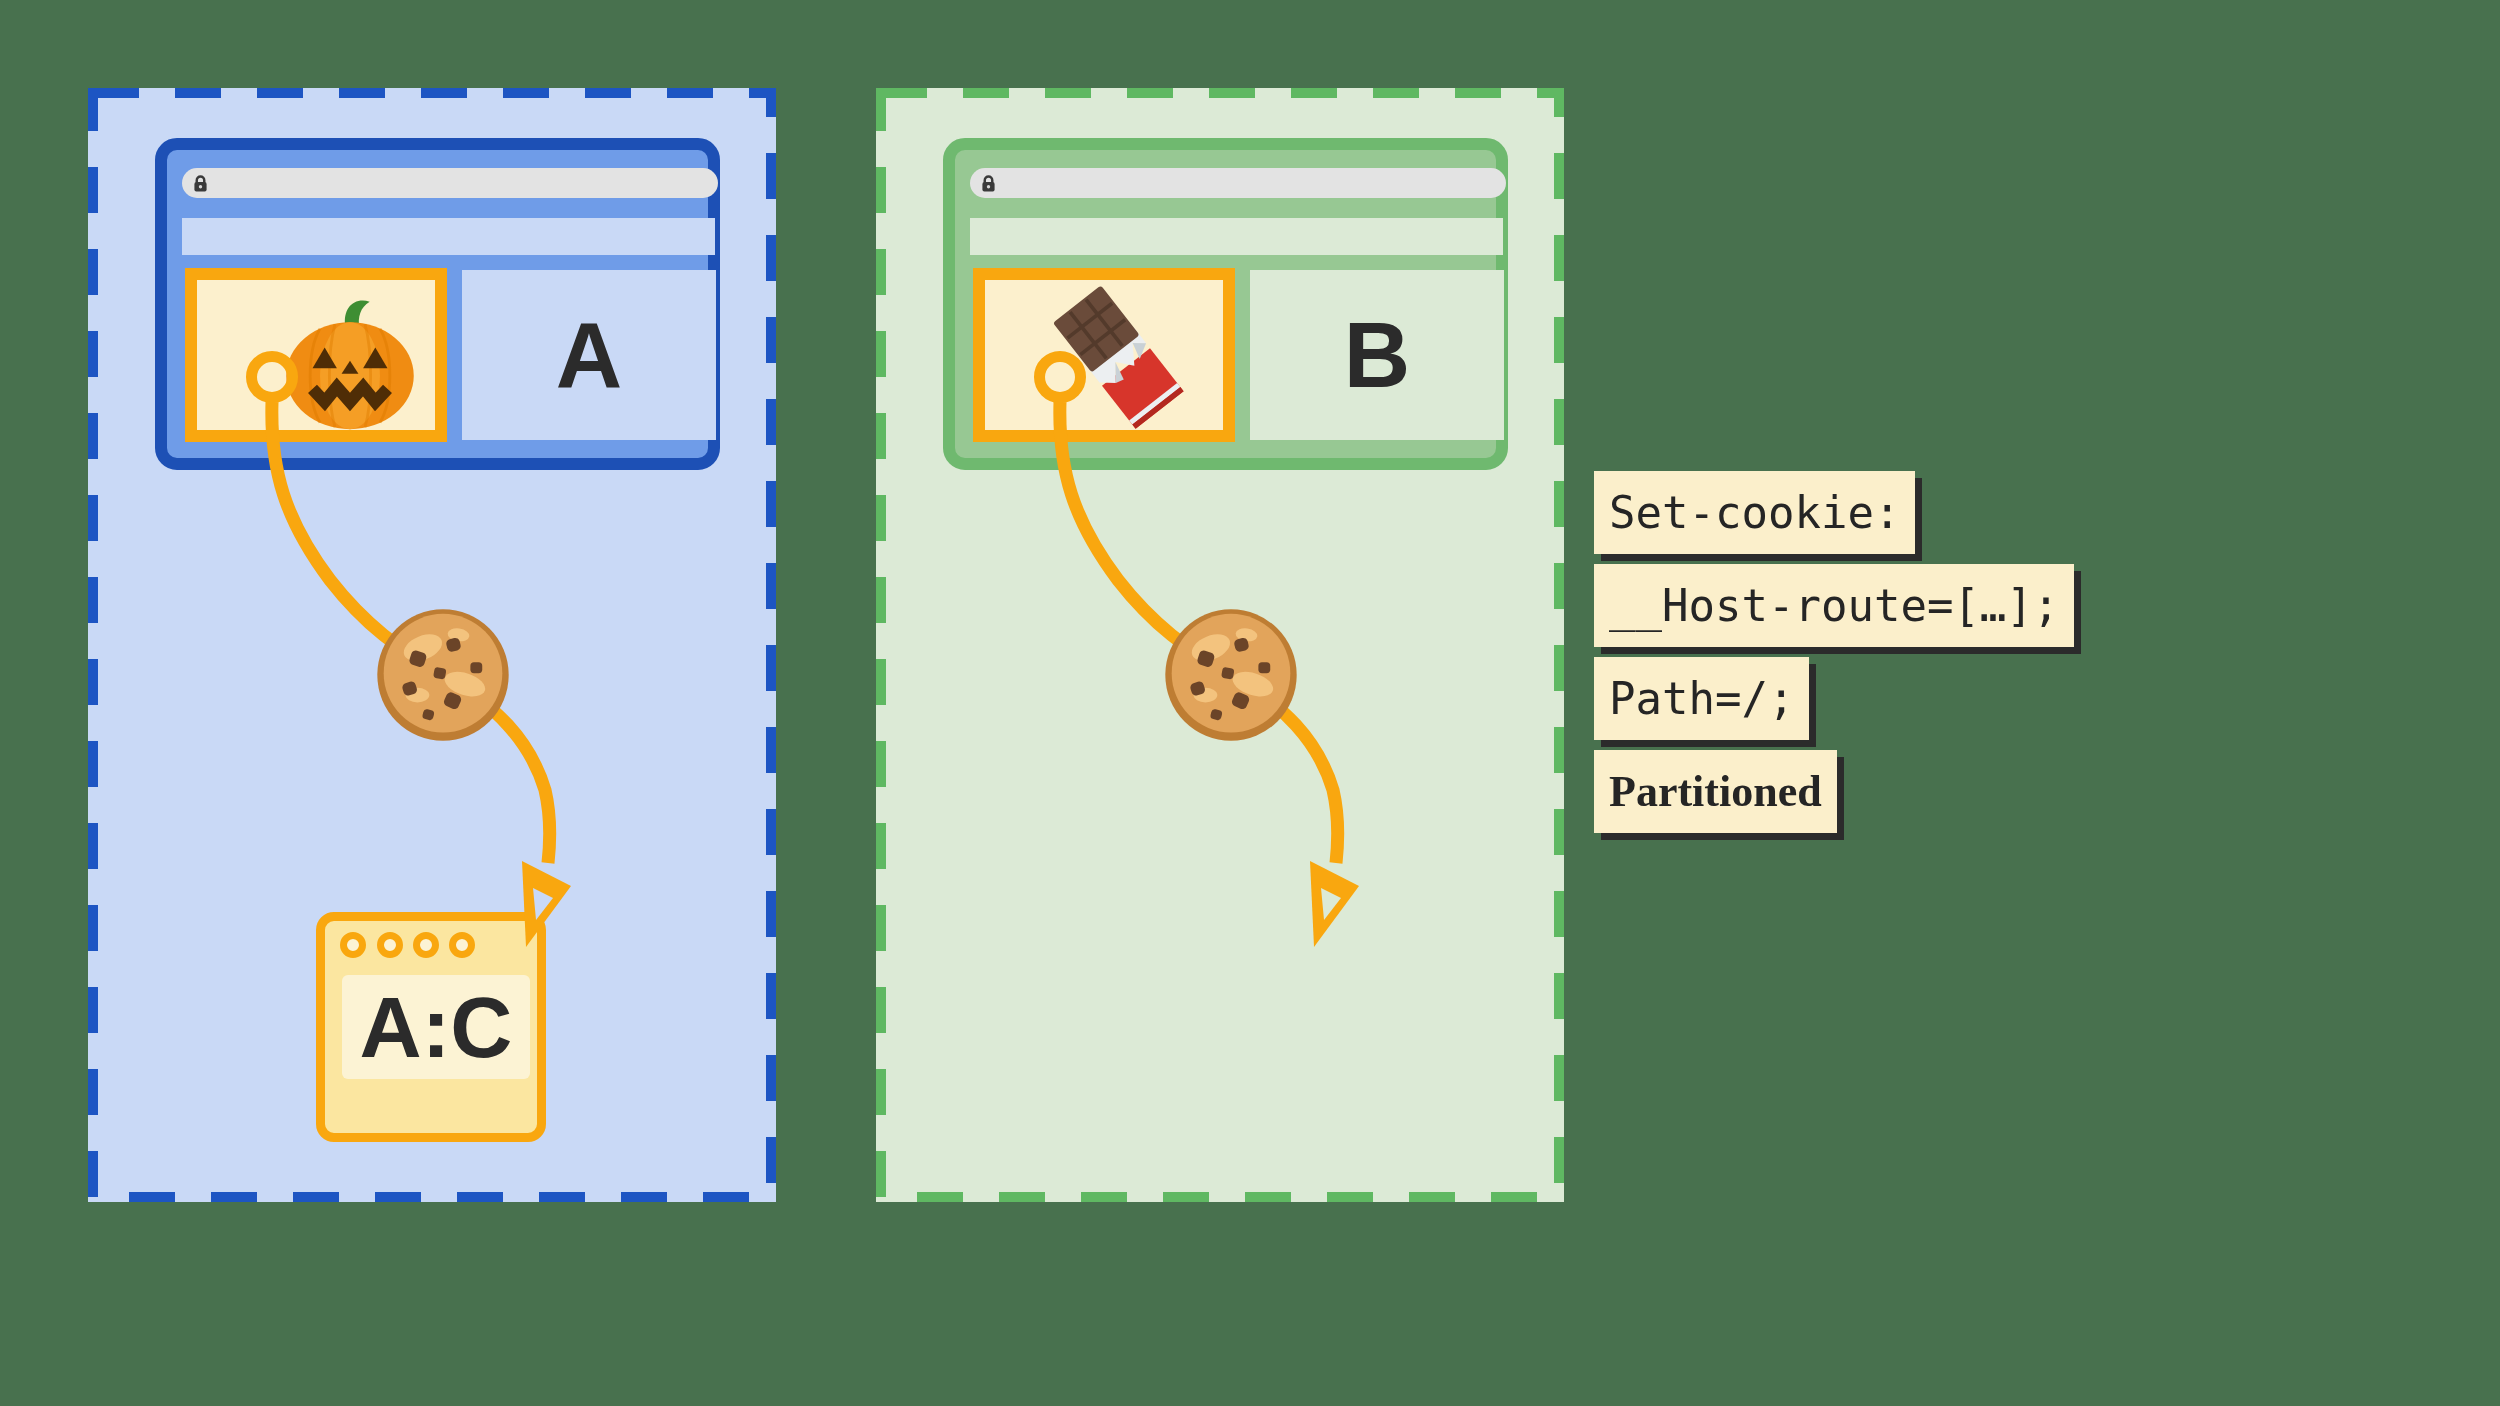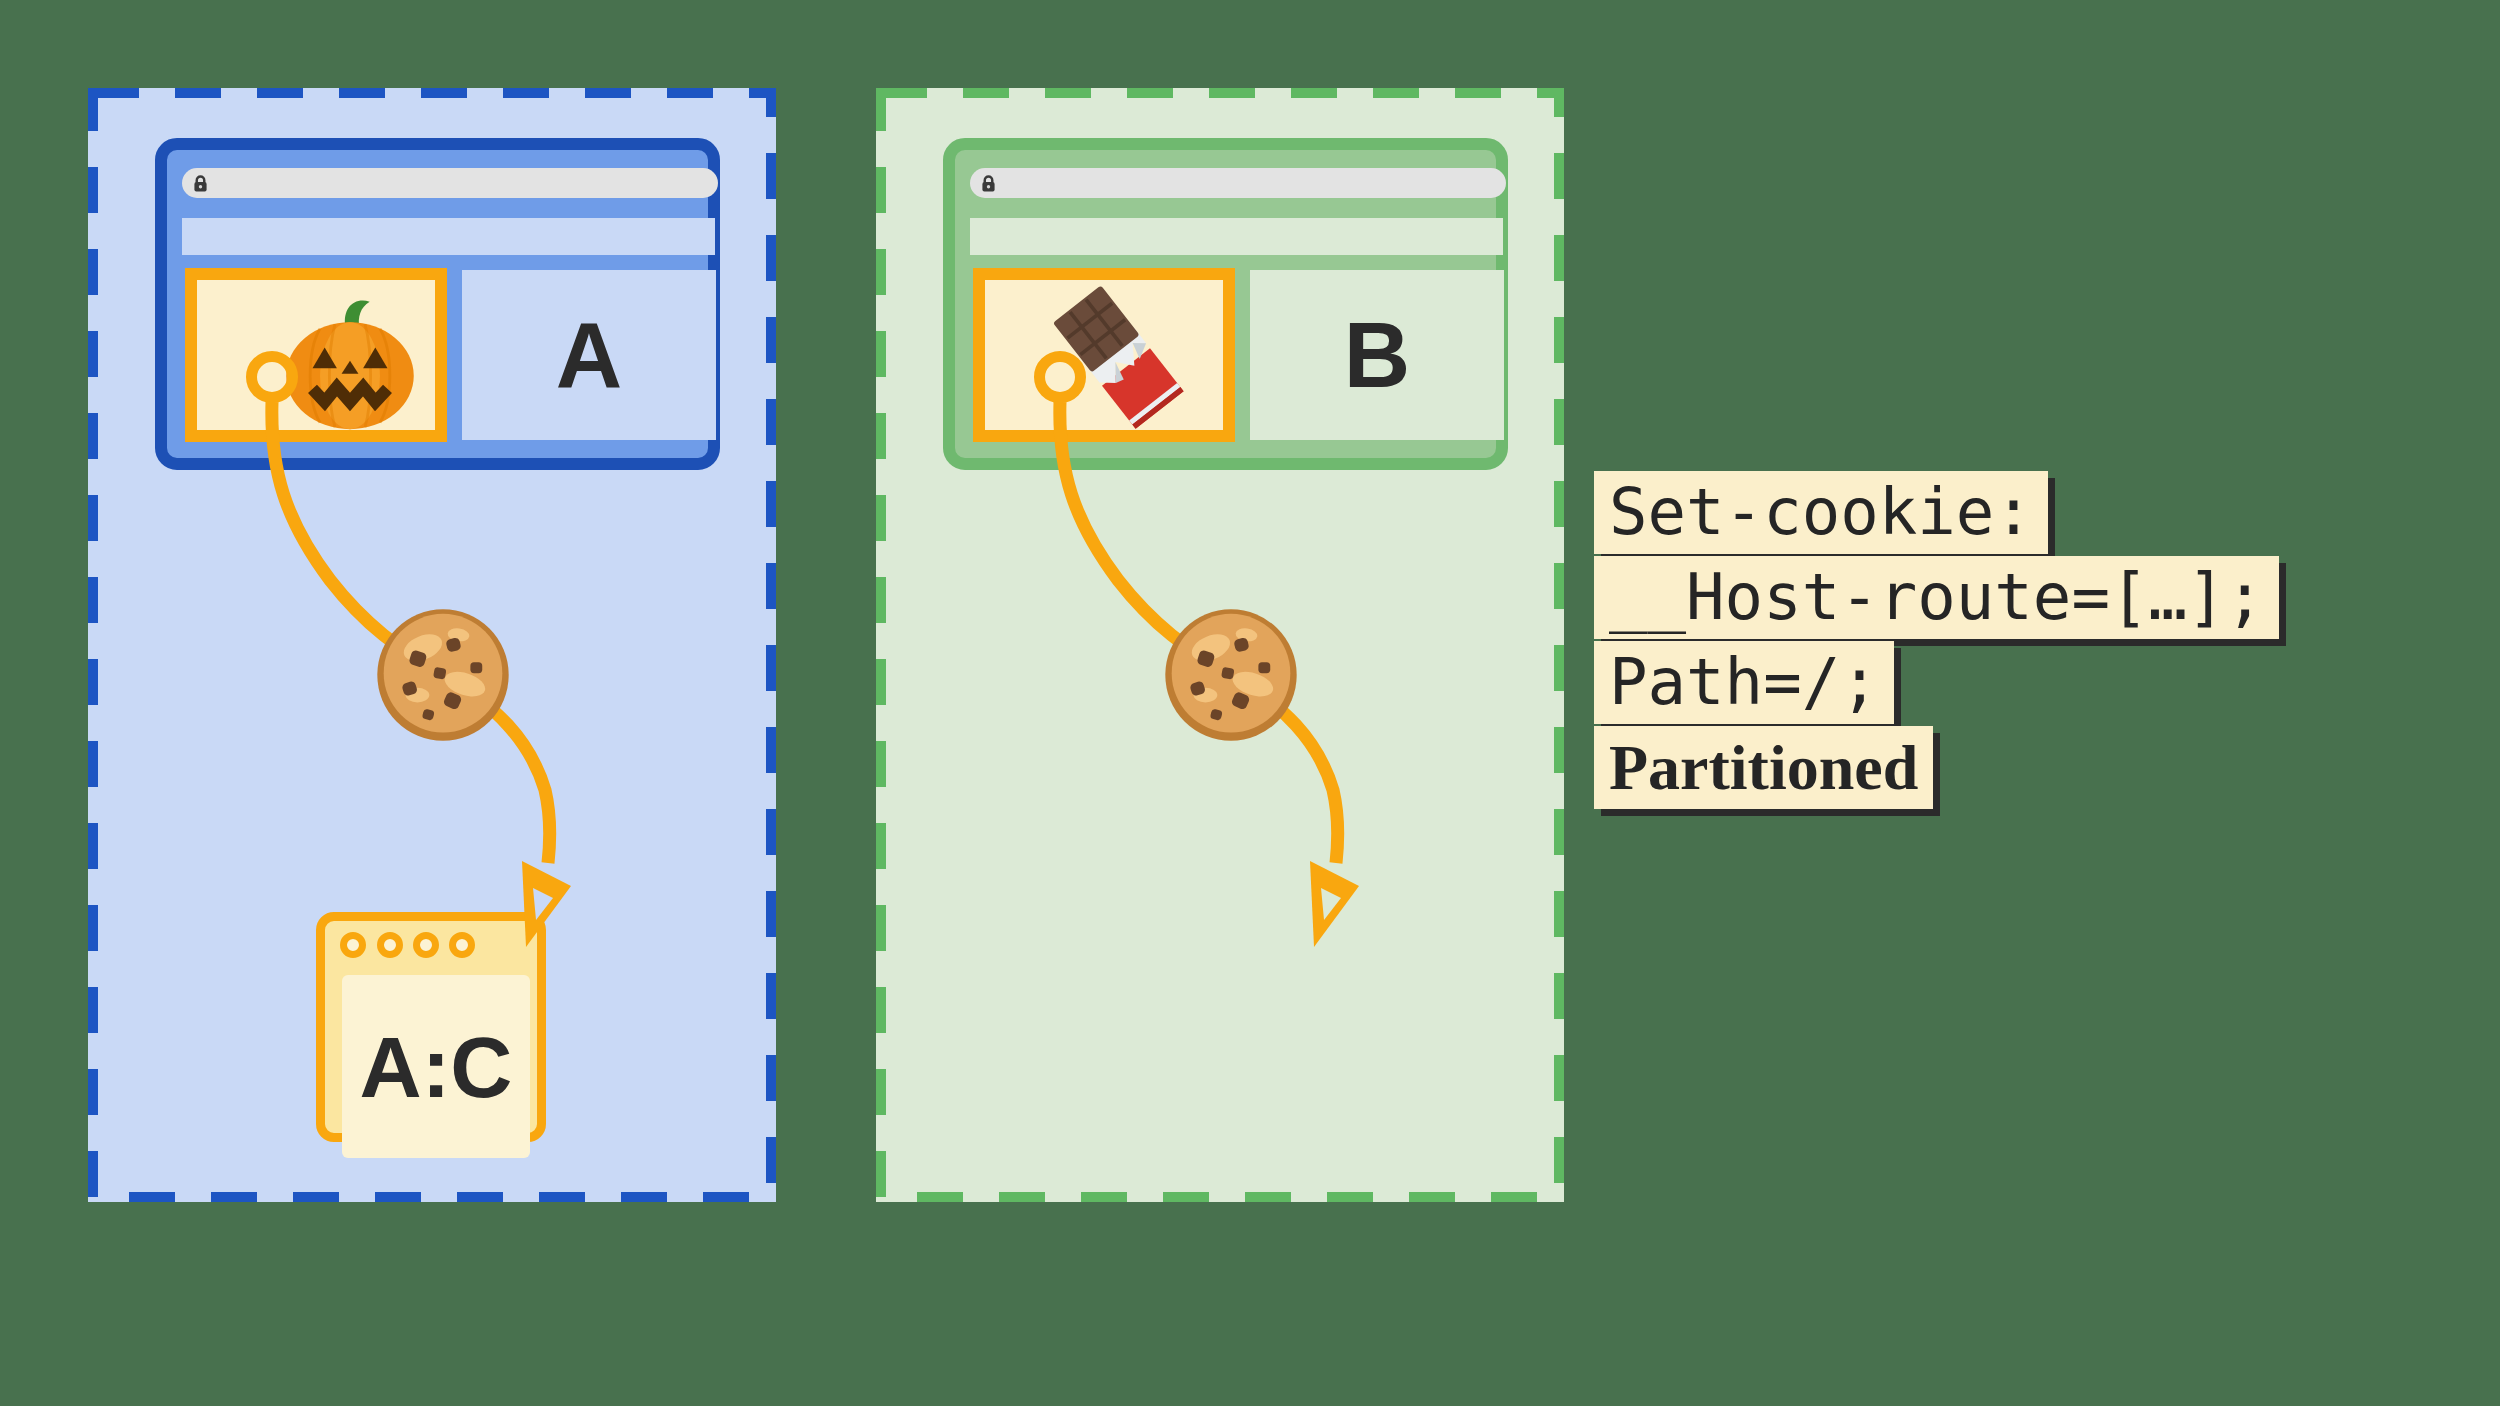--- a/index.html
+++ b/index.html
@@ -26,27 +26,27 @@
   .browser-a .pane{background:var(--p0-pane-fill,#C9D9F6);}
   .browser-b .pane{background:var(--p1-pane-fill,#DCEAD6);}
   .site-label{font-size:92px;font-weight:700;color:var(--label-text,#2B2B2B);line-height:1;}
 
   .storage{position:absolute;left:228px;top:824px;width:230px;height:230px;box-sizing:border-box;
            border:9px solid var(--accent-orange,#F9A70F);border-radius:18px;
            background:var(--storage-header-fill,#FBE6A0);}
   .dot{position:absolute;top:11px;width:26px;height:26px;box-sizing:border-box;border-radius:50%;
        border:7px solid var(--accent-orange,#F9A70F);background:var(--storage-inner-fill,#FCF3D4);}
   .dot1{left:15px}.dot2{left:52px}.dot3{left:88px}.dot4{left:124px}
-  .storage-inner{position:absolute;left:17px;top:54px;width:188px;height:183px;border-radius:6px;
+  .storage-inner{position:absolute;left:17px;top:54px;width:188px;height:104px;border-radius:6px;
                  background:var(--storage-inner-fill,#FCF3D4);display:flex;align-items:center;justify-content:center;}
   .storage-label{font-size:86px;font-weight:700;color:var(--label-text,#2B2B2B);line-height:1;}
 
   .code-block{position:absolute;left:1594px;top:471px;}
-  .code-line{display:table;margin:0 0 2px 0;padding:0 15px;line-height:83px;white-space:pre;
-             font-family:"DejaVu Sans Mono","Liberation Mono",monospace;font-size:64px;
+  .code-line{display:table;margin:0 0 10px 0;padding:0 15px;line-height:83px;white-space:pre;
+             font-family:"DejaVu Sans Mono","Liberation Mono",monospace;font-size:44px;
              color:var(--code-text,#252525);background:var(--code-highlight,#FBEFCB);
              box-shadow:7px 7px 0 var(--code-shadow,#2B2B2B);}
   .code-line.bold{font-weight:700;font-family:Liberation Serif, serif;}
 
   .overlay{position:absolute;inset:0;width:2500px;height:1406px;pointer-events:none;}
   .emoji-art{display:block;}
 </style>
 </head>
 <body>
 

